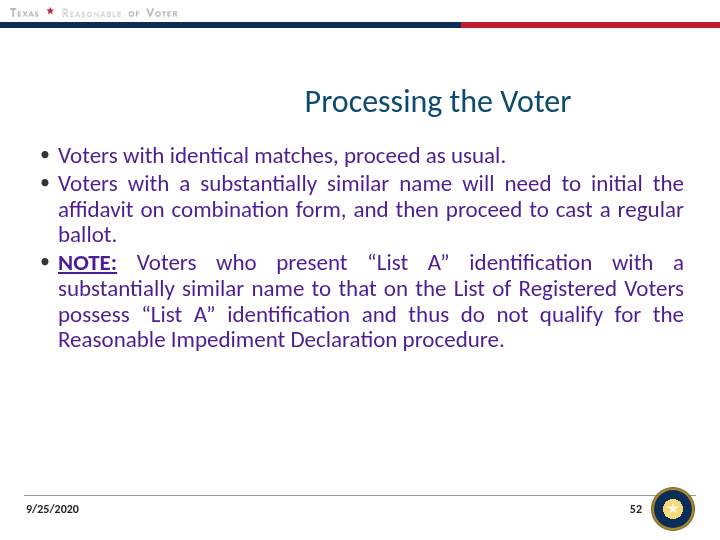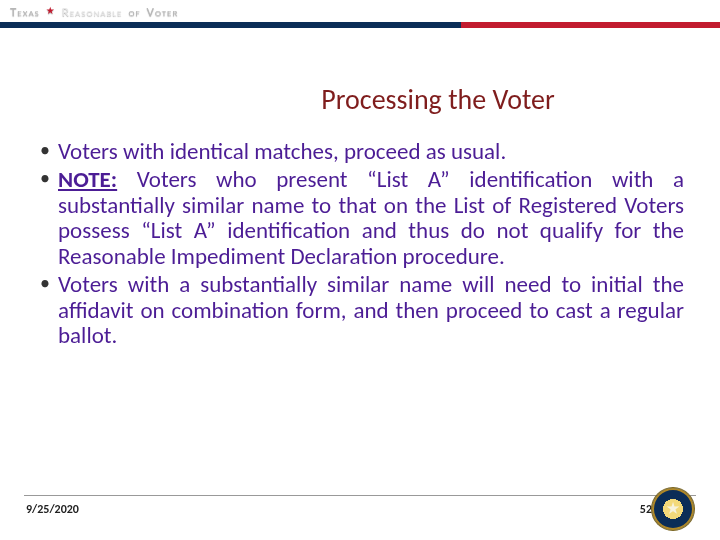--- a/index.html
+++ b/index.html
@@ -20,22 +20,22 @@
     text-shadow: 0 1px 1px rgba(0,0,0,0.3);
   }
   .header-brand .kw1, .header-brand .kw3 { color: #b6b6b6; }
   .header-brand .kw2 { color: #e8e8e8; }
   .header-brand .star { color: #c21b2f; font-size: 10px; position: relative; top: -1px; }
 
   
   .title {
     padding: 24px 34px 16px 0;
     text-align: center;
-    font-size: 28px;
-    color: #7f1d1d;
+    font-size: 32px;
+    color: #0c4a6e;
     font-weight: 400;
     padding-left: 190px;
   }
 
   
   .body {
     padding: 6px 36px 0 36px;
     flex: 1;
   }
   .body ul { list-style: none; }
@@ -62,21 +62,21 @@
     position: absolute; left: 0; right: 0; bottom: 10px;
     padding: 0 26px;
     display: flex; align-items: center; justify-content: space-between;
     font-size: 12px; font-weight: 700; color: #222;
   }
   .footer-rule {
     position: absolute; left: 24px; right: 24px; bottom: 44px;
     height: 1px; background: #999;
   }
   .footer .center { position: absolute; left: 0; right: 0; text-align: center; }
-  .footer .right { display: flex; align-items: center; }
+  .footer .right { display: flex; align-items: center; gap: 10px; }
   .seal {
     width: 42px; height: 42px; border-radius: 50%;
     background: radial-gradient(circle at 50% 50%, #f3d97a 0 34%, #0b2d57 34% 74%, #c8a13c 74% 100%);
     box-shadow: inset 0 0 0 2px #b08826, 0 0 0 1px #7a6520;
     position: relative;
   }
   .seal::after{
     content:"★";
     position:absolute; left:0; right:0; top:50%; transform:translateY(-54%);
     text-align:center; color:#f7f2dc; font-size:14px;
@@ -99,25 +99,25 @@
   </div>
 
   <div class="title">Processing the Voter</div>
 
   <div class="body">
     <ul>
       <li>
         <span>Voters with identical matches, proceed as usual.</span>
       </li>
       <li>
+        <span>Voters with a substantially similar name will need to initial the affidavit on combination form, and then proceed to cast a regular ballot.</span>
+      </li>
+      <li>
         <span class="note-label">NOTE:</span>
         <span>Voters who present “List A” identification with a substantially similar name to that on the List of Registered Voters possess “List A” identification and thus do not qualify for the Reasonable Impediment Declaration procedure.</span>
-      </li>
-      <li>
-        <span>Voters with a substantially similar name will need to initial the affidavit on combination form, and then proceed to cast a regular ballot.</span>
       </li>
     </ul>
   </div>
 
   <div class="footer-rule"></div>
   <div class="footer">
     <span>9/25/2020</span>
     <span class="right">
       <span>52</span>
       <span class="seal" title="texas-state-seal"></span>

